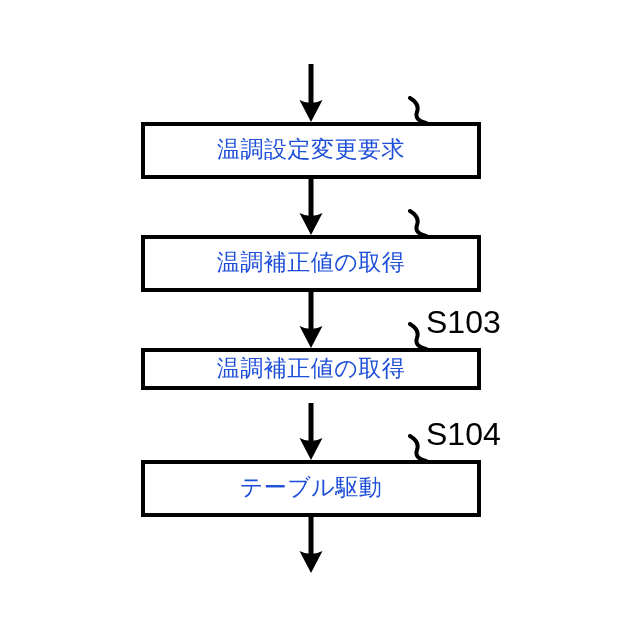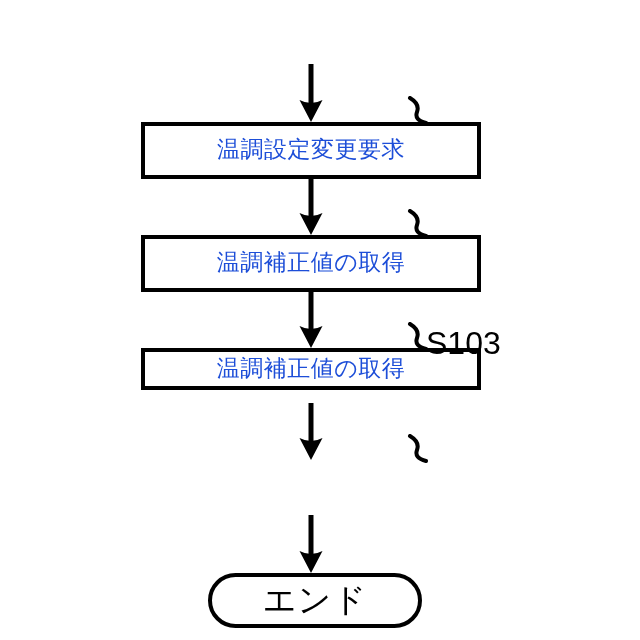--- a/index.html
+++ b/index.html
@@ -105,33 +105,34 @@
     <line x1="15" y1="0" x2="15" y2="44" stroke="#000" stroke-width="5"></line>
     <path d="M 15 58 L 3.5 36 Q 15 42 26.5 36 Z" fill="#000"></path>
   </svg>
 
   <div class="process" style="left:141px; top:348px; width:340px; height:42px;">
     <span class="lbl">温調補正値の取得</span>
   </div>
   <svg class="leader" style="left:404px; top:322px; width:34px; height:30px;" viewBox="0 0 34 30">
     <path d="M 6 2 Q 16 8 13 16 Q 10 24 22 27" stroke="#000" stroke-width="4" fill="none" stroke-linecap="round"></path>
   </svg>
-  <div class="step-label" style="left:426px; top:306px;margin-top:21px;">S103</div>
+  <div class="step-label" style="left:426px; top:306px;">S103</div>
 
   <svg class="connector" style="left:296px; top:403px; width:30px; height:59px;" viewBox="0 0 30 59">
     <line x1="15" y1="0" x2="15" y2="43" stroke="#000" stroke-width="5"></line>
     <path d="M 15 57 L 3.5 35 Q 15 41 26.5 35 Z" fill="#000"></path>
   </svg>
 
+  <div class="process" style="left:141px; top:460px; width:340px; height:57px;">
+    <span class="lbl">テーブル駆動</span>
+  </div>
   <svg class="leader" style="left:404px; top:434px; width:34px; height:30px;" viewBox="0 0 34 30">
     <path d="M 6 2 Q 16 8 13 16 Q 10 24 22 27" stroke="#000" stroke-width="4" fill="none" stroke-linecap="round"></path>
   </svg>
+  <div class="step-label" style="left:426px; top:418px;">S104</div>
 
   <svg class="connector" style="left:296px; top:515px; width:30px; height:60px;" viewBox="0 0 30 60">
     <line x1="15" y1="0" x2="15" y2="44" stroke="#000" stroke-width="5"></line>
     <path d="M 15 58 L 3.5 36 Q 15 42 26.5 36 Z" fill="#000"></path>
   </svg>
 
-  <div class="terminal" style="left:208px; top:573px; width:214px; height:55px;">
-    <span class="lbl">エンド</span>
-  </div>
 
 </div>
 
 </body></html>

